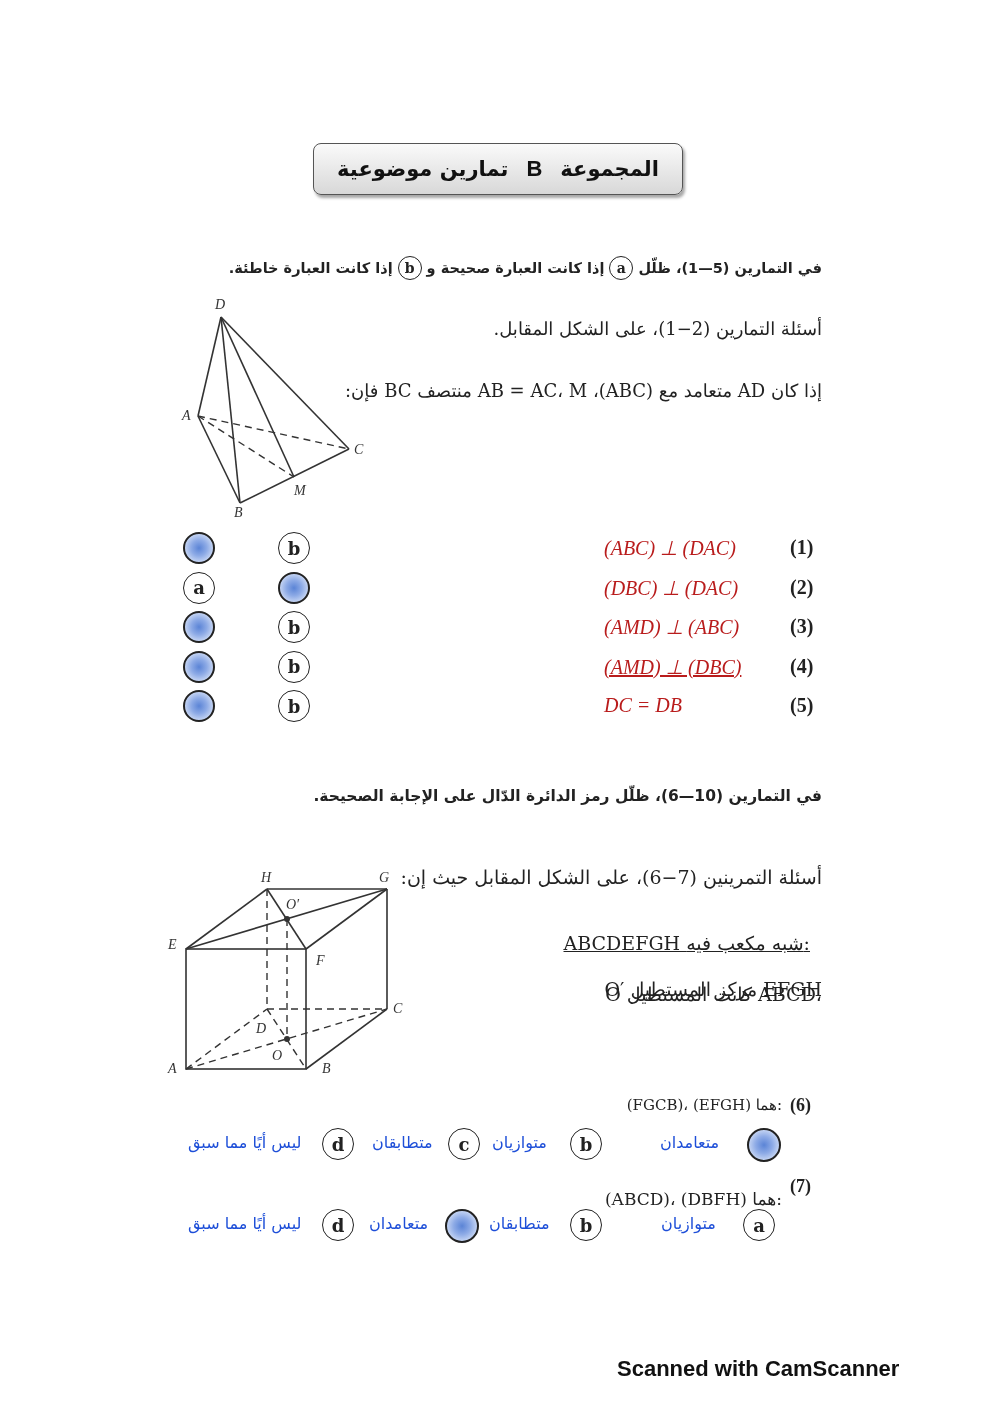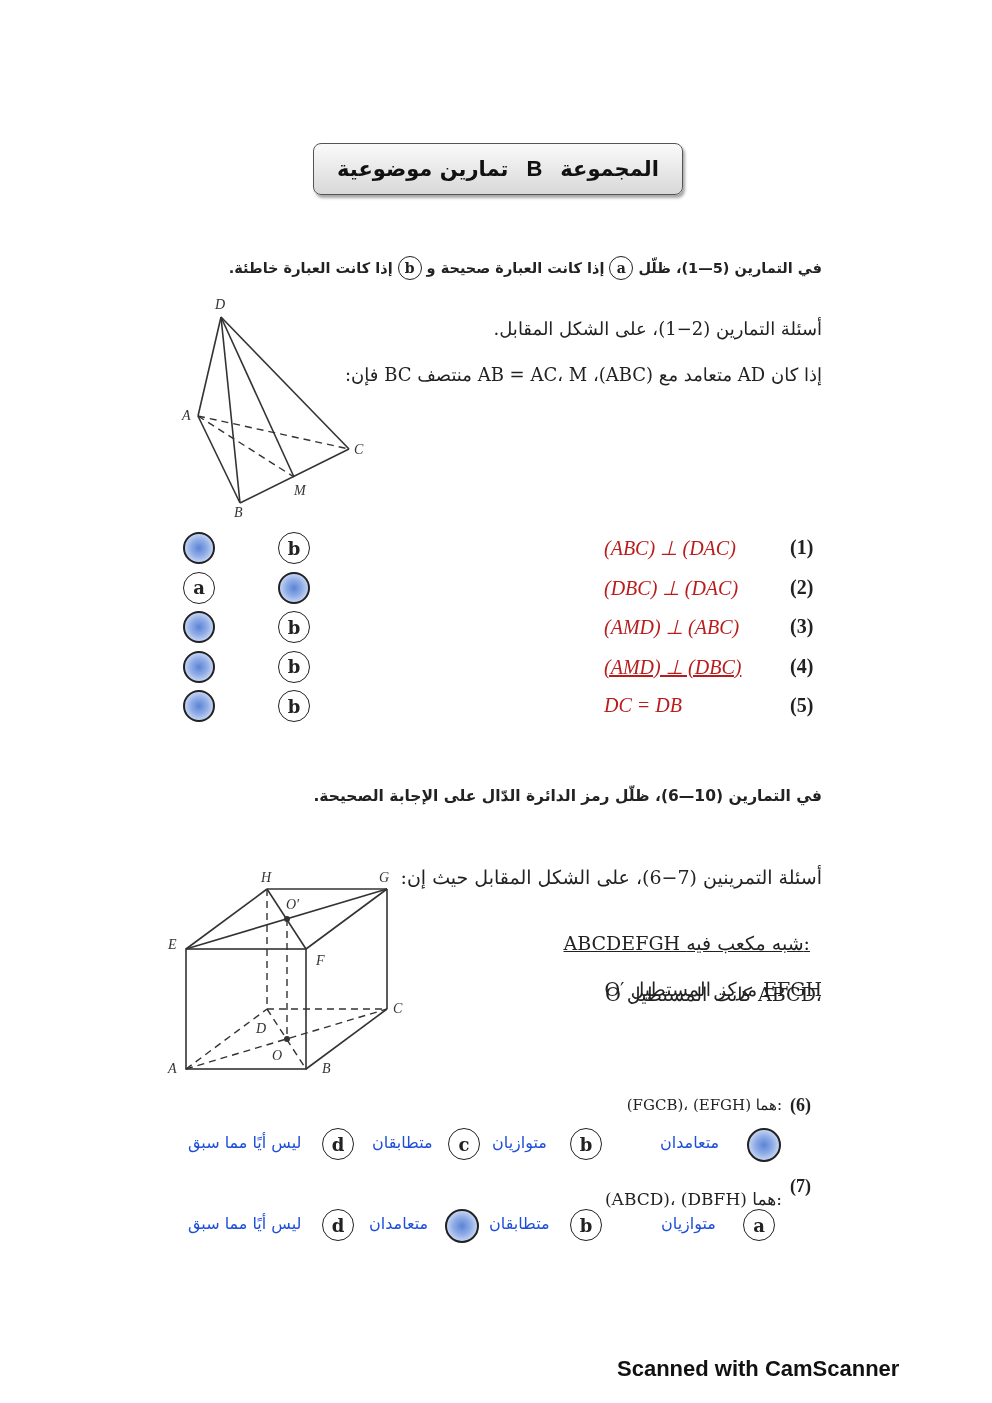--- a/index.html
+++ b/index.html
@@ -34,21 +34,21 @@
 
 <div class="abs instr rtl" style="right:170px; top:256px; display:flex; align-items:center; gap:5px; direction:rtl;">
   <span>في التمارين (5—1)، ظلّل</span>
   <span class="circ small">a</span>
   <span>إذا كانت العبارة صحيحة و</span>
   <span class="circ small">b</span>
   <span>إذا كانت العبارة خاطئة.</span>
 </div>
 
 <div class="abs body-text rtl" style="right:170px; top:318px;">أسئلة التمارين (2−1)، على الشكل المقابل.</div>
-<div class="abs body-text rtl" style="right:170px; top:364px;">إذا كان AD متعامد مع (ABC)، AB = AC، M منتصف BC فإن:</div>
+<div class="abs body-text rtl" style="right:170px; top:380px;">إذا كان AD متعامد مع (ABC)، AB = AC، M منتصف BC فإن:</div>
 
 <svg class="abs" style="left:170px; top:292px;" width="210" height="230" viewBox="0 0 210 230">
   <g stroke="#333" stroke-width="1.6" fill="none">
     <line x1="51" y1="25" x2="28" y2="124"></line>
     <line x1="51" y1="25" x2="70" y2="211"></line>
     <line x1="51" y1="25" x2="124" y2="185"></line>
     <line x1="51" y1="25" x2="179" y2="157"></line>
     <line x1="28" y1="124" x2="70" y2="211"></line>
     <line x1="70" y1="211" x2="179" y2="157"></line>
   </g>

